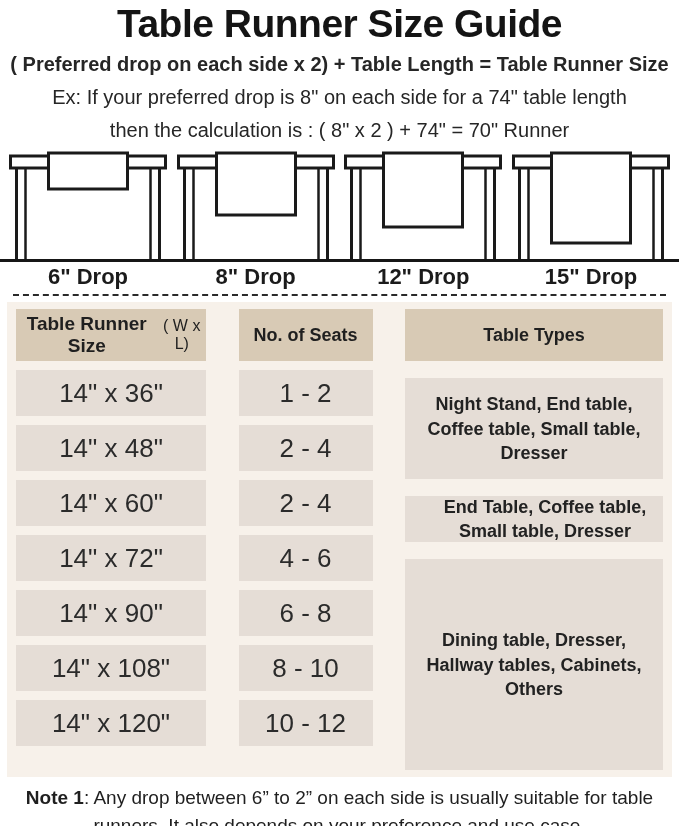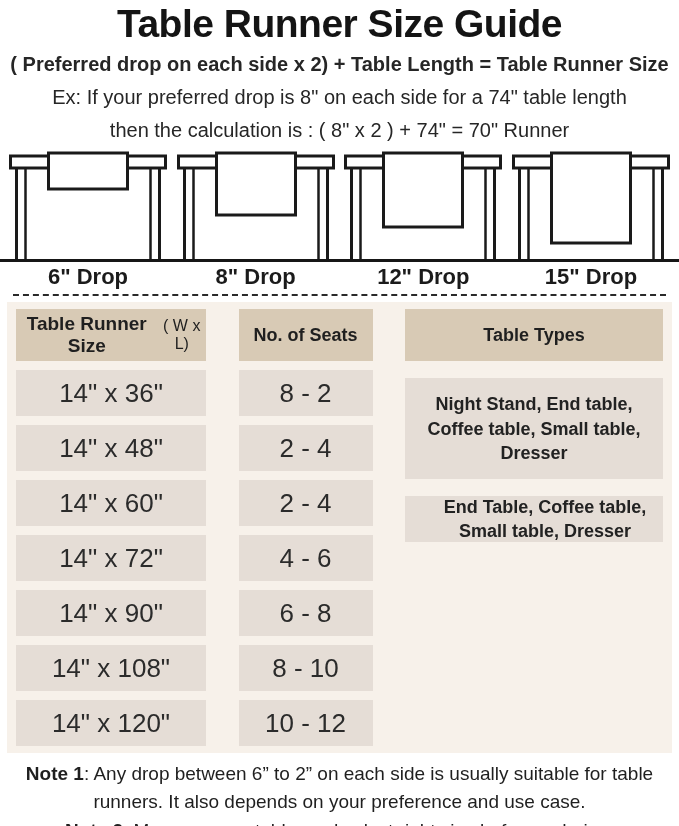--- a/index.html
+++ b/index.html
@@ -146,31 +146,32 @@
   <div class="cell">14" x 36"</div>
       <div class="cell">14" x 48"</div>
       <div class="cell">14" x 60"</div>
       <div class="cell">14" x 72"</div>
       <div class="cell">14" x 90"</div>
       <div class="cell">14" x 108"</div>
       <div class="cell">14" x 120"</div>
     </div>
   <div class="tcol col-seats">
     <div class="hcell single">No. of Seats</div>
-  <div class="cell">8 - 2</div>
+  <div class="cell">1 - 2</div>
       <div class="cell">2 - 4</div>
       <div class="cell">2 - 4</div>
       <div class="cell">4 - 6</div>
       <div class="cell">6 - 8</div>
       <div class="cell">8 - 10</div>
       <div class="cell">10 - 12</div>
     </div>
   <div class="tcol col-types">
     <div class="hcell single">Table Types</div>
   <div class="cell type-cell span-2">Night Stand, End table, Coffee table, Small table, Dresser</div>
       <div class="cell type-cell span-1">End Table, Coffee table, Small table, Dresser</div>
+      <div class="cell type-cell span-4">Dining table, Dresser, Hallway tables, Cabinets, Others</div>
     </div>
 </div>
 
 <div class="notes">
   <p class="note"><b>Note 1</b><span>: Any drop between 6” to 2” on each side is usually suitable for table runners. It also depends on your preference and use case.</span></p>
   <p class="note"><b>Note 2</b><span>: Measure your table, and select right size before ordering.</span></p>
 </div>
 
 </body></html>

